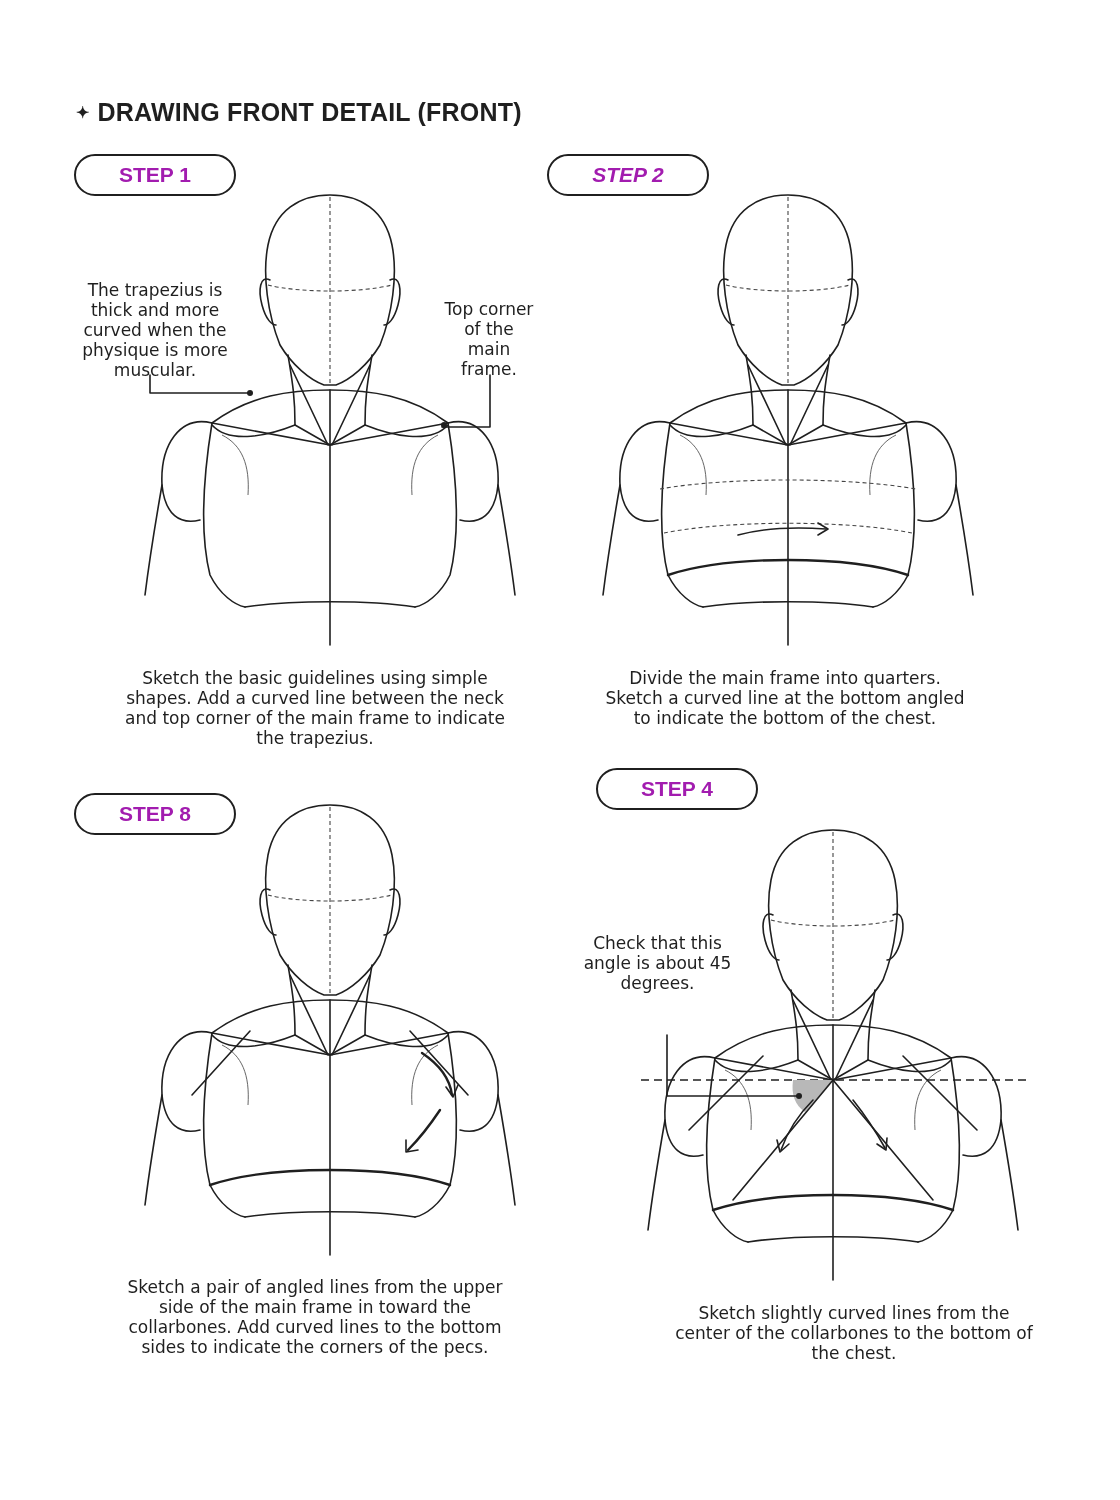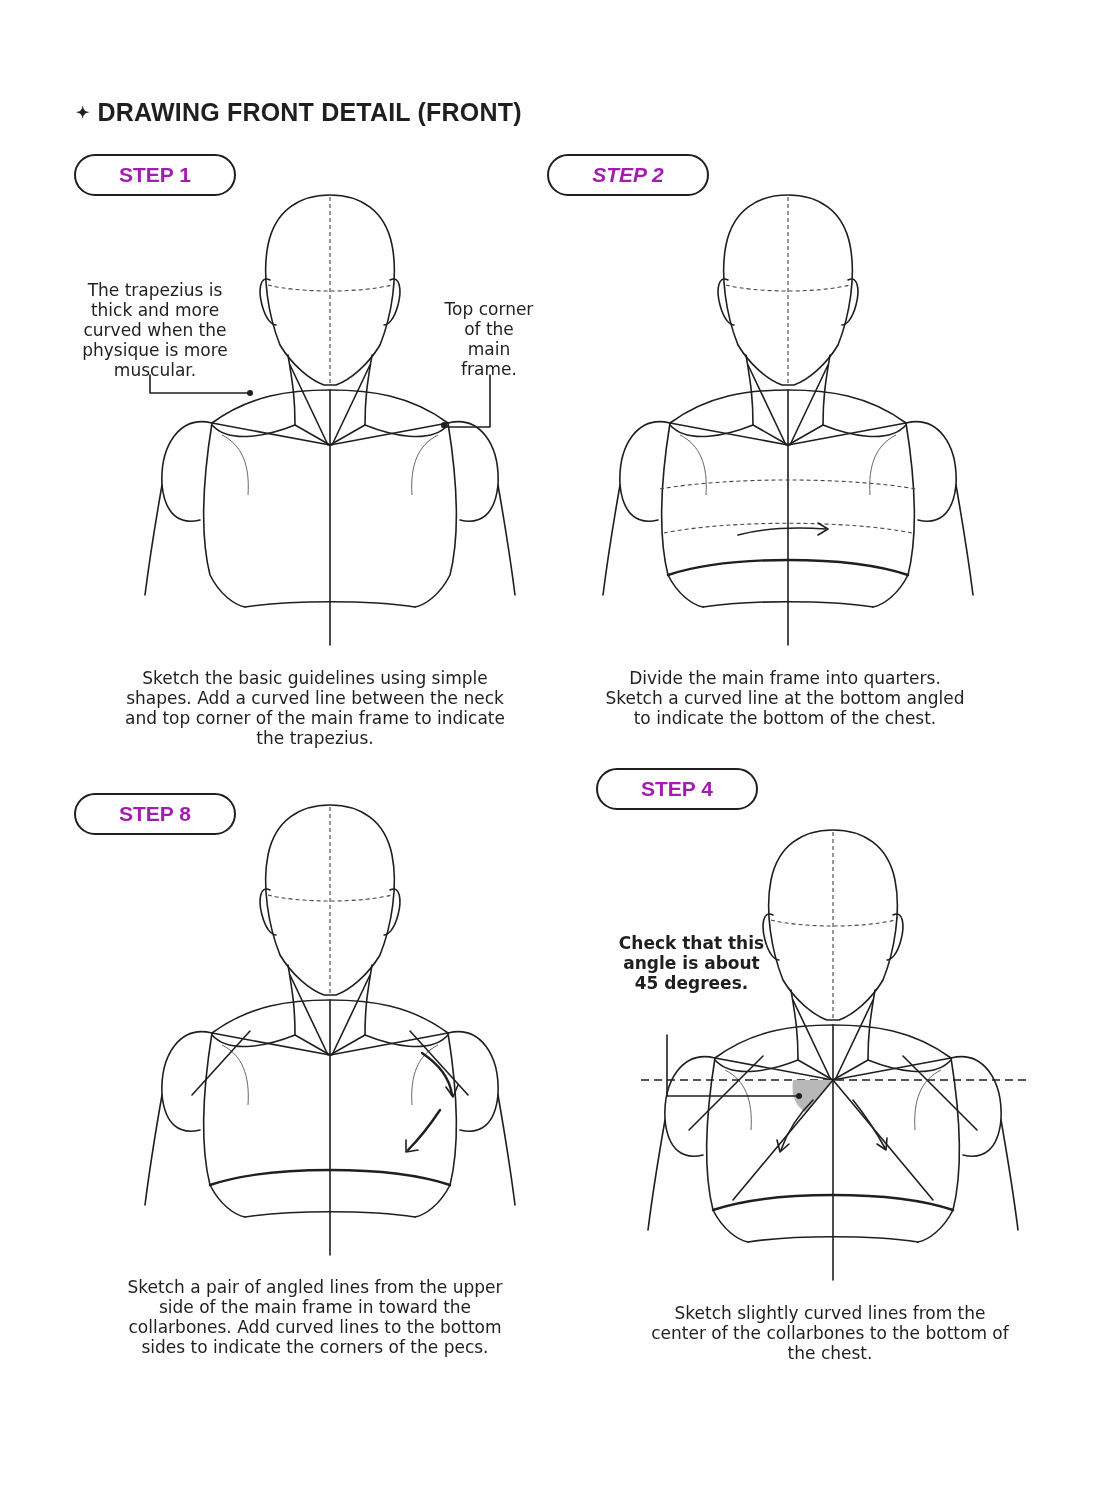--- a/index.html
+++ b/index.html
@@ -111,14 +111,14 @@
   <line class="ln" x1="180" y1="250" x2="80" y2="370"></line>
   <line class="ln" x1="180" y1="250" x2="280" y2="370"></line>
   <line class="ln" x1="36" y1="300" x2="110" y2="226"></line>
   <line class="ln" x1="324" y1="300" x2="250" y2="226"></line>
   <path class="ln" d="M160 270 C145 285 135 300 128 320"></path>
   <path class="ln" d="M124 310 L127 322 L136 314"></path>
   <path class="ln" d="M200 270 C212 285 222 300 232 318"></path>
   <path class="ln" d="M224 314 L233 320 L234 308"></path>
   <path class="bold" d="M60 380 C120 360 240 360 300 380"></path>
 </svg>
-<div class="note" style="left:614px;top:933px;width:155px;font-weight:bold;">Check that this angle is about 45 degrees.</div>
-<div class="caption" style="left:650px;top:1303px;width:360px;">Sketch slightly curved lines from the center of the collarbones to the bottom of the chest.</div>
+<div class="note" style="left:580px;top:933px;width:155px;">Check that this angle is about 45 degrees.</div>
+<div class="caption" style="left:674px;top:1303px;width:360px;">Sketch slightly curved lines from the center of the collarbones to the bottom of the chest.</div>
 
 </body></html>

